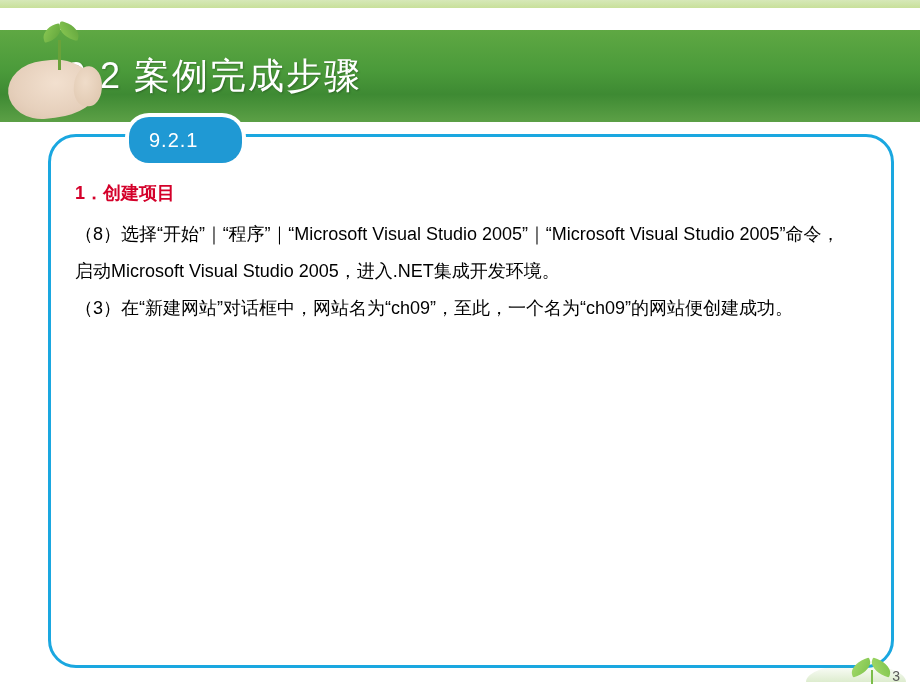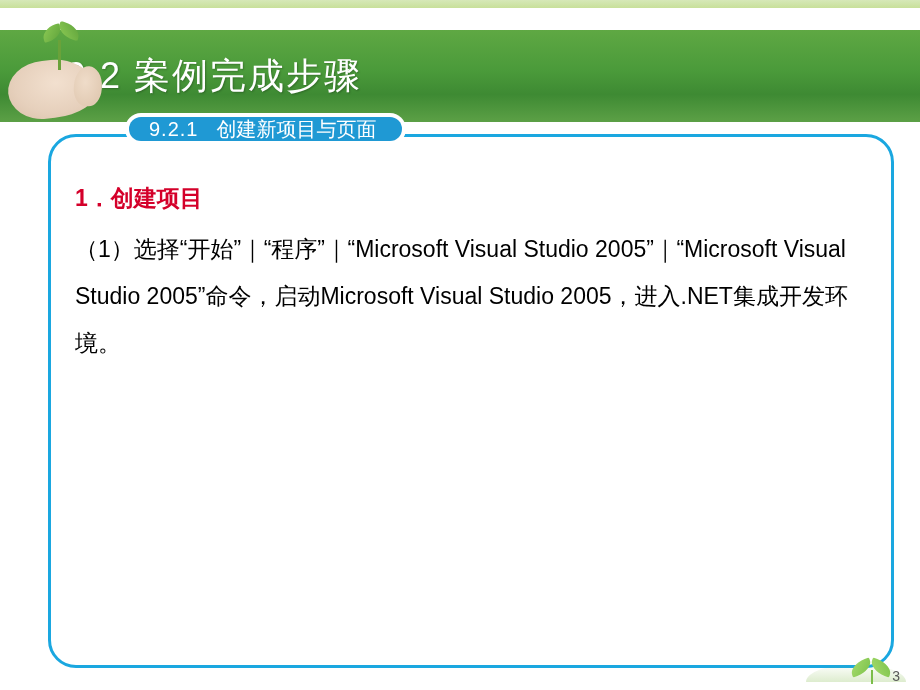--- a/index.html
+++ b/index.html
@@ -92,35 +92,35 @@
     right: 26px;
     bottom: 22px;
     border: 3px solid #1aa7e0;
     border-radius: 28px;
     background: #ffffff;
   }
   .sub-pill {
     position: absolute;
     top: -20px;
     left: 78px;
-    height: 24px;
+    height: 46px;
     background: #1f99d4;
     border-radius: 20px;
     display: flex;
     align-items: center;
     padding: 0 26px 0 20px;
     color: #ffffff;
     font-size: 20px;
     font-weight: normal;
     box-shadow: 0 0 0 4px #ffffff;
   }
   .sub-pill .num { margin-right: 18px; letter-spacing: 1px; }
   .content-body {
     padding: 38px 39px 10px 24px;
-    font-size: 23px;
+    font-size: 18px;
     color: #000000;
     line-height: 2.05;
   }
   .sec-title {
     color: #d4002a;
     font-weight: bold;
     margin-bottom: 4px;
   }
   .p-block { }
   .bottom-deco {
@@ -183,26 +183,26 @@
   </div>
 </div>
 
 <div class="header-band">
   <div class="header-title">9.2 案例完成步骤</div>
 </div>
 
 <div class="content-frame">
   <div class="sub-pill">
     <span class="num">9.2.1</span>
-    <span>创建新项目与页面</span>
   </div>
 
   <div class="content-body">
     <div class="sec-title">1．创建项目</div>
-    <div class="p-block">（1）选择“开始”｜“程序”｜“Microsoft Visual Studio 2005”｜“Microsoft Visual Studio 2005”命令，启动Microsoft Visual Studio 2005，进入.NET集成开发环境。</div>
+    <div class="p-block">（8）选择“开始”｜“程序”｜“Microsoft Visual Studio 2005”｜“Microsoft Visual Studio 2005”命令，启动Microsoft Visual Studio 2005，进入.NET集成开发环境。</div>
+    <div class="p-block">（3）在“新建网站”对话框中，网站名为“ch09”，至此，一个名为“ch09”的网站便创建成功。</div>
   </div>
 </div>
 
 <div class="bottom-deco">
   <div class="grass"></div>
   <div class="stem2"></div>
   <div class="leaf2-l"></div>
   <div class="leaf2-r"></div>
 </div>
 

